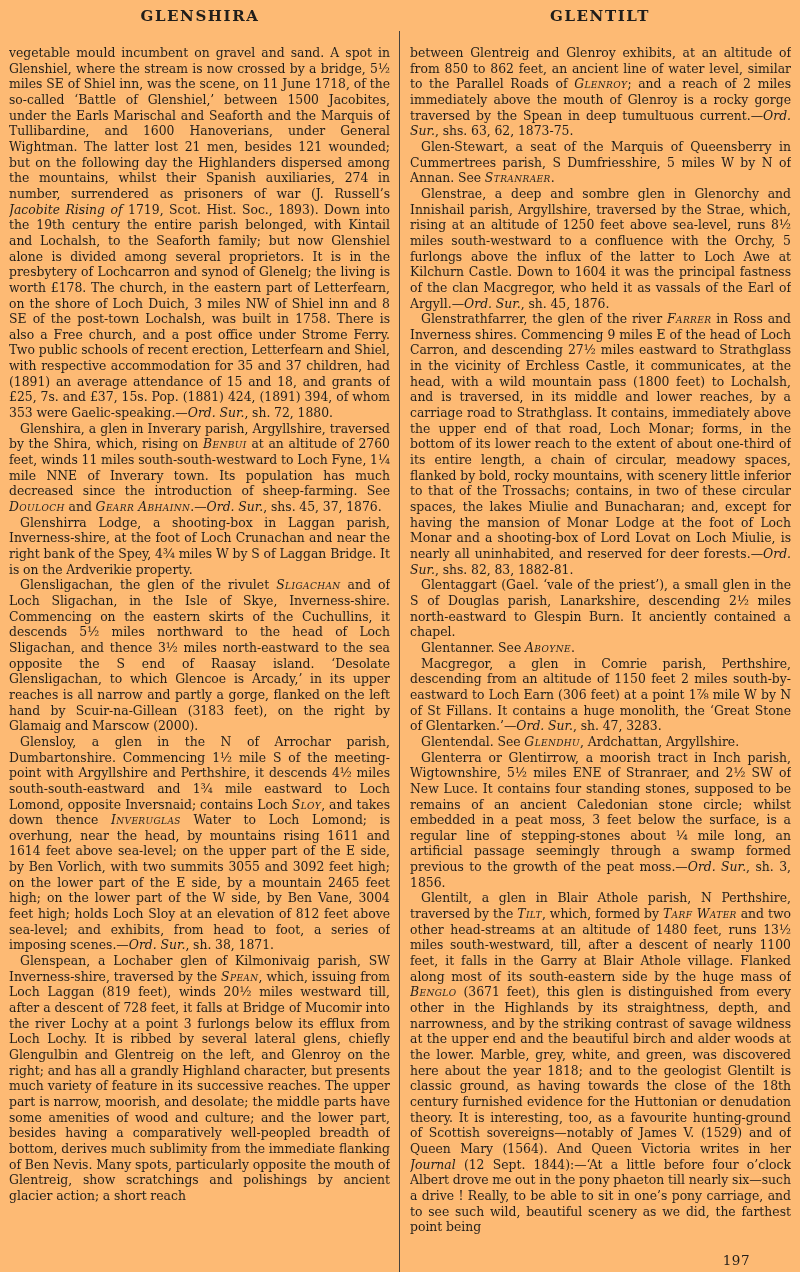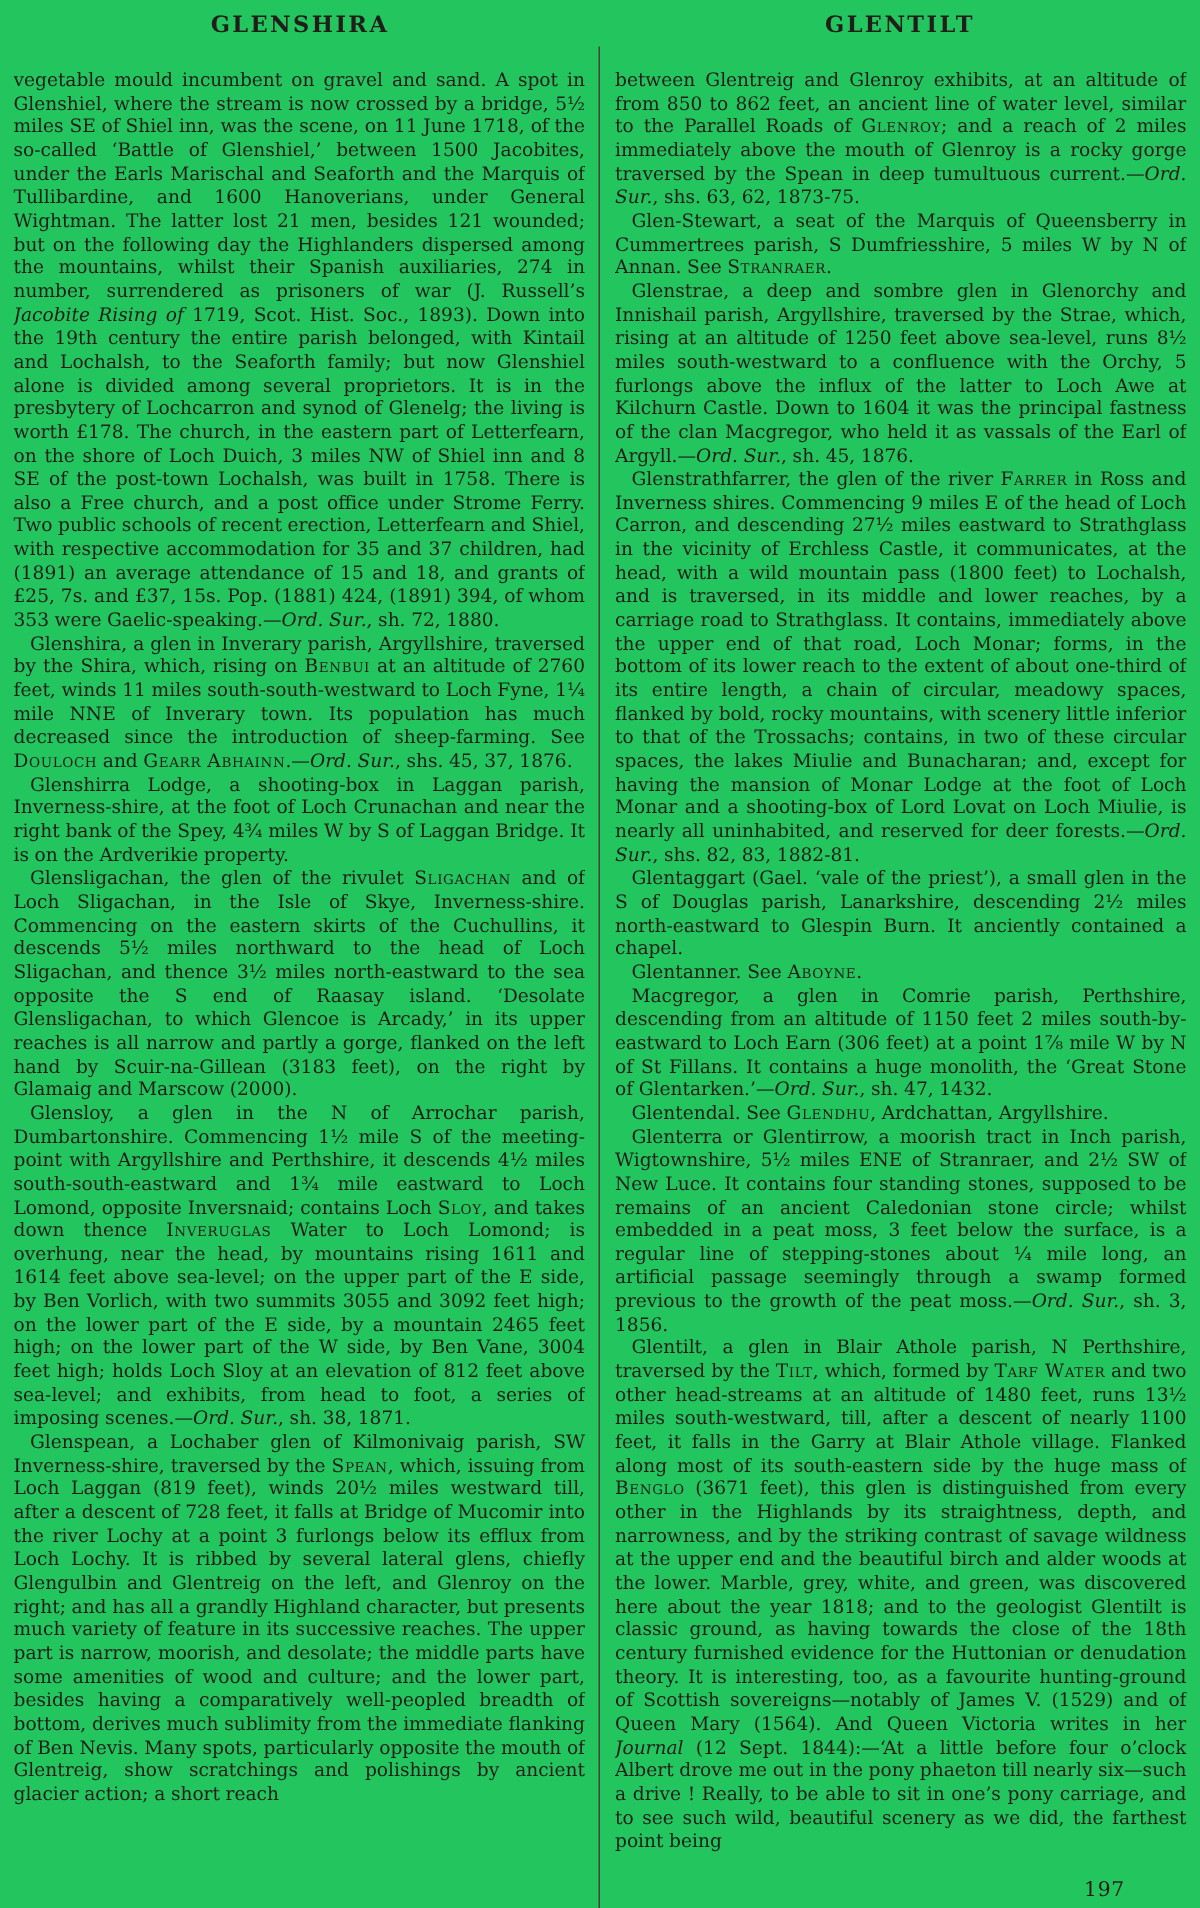--- a/index.html
+++ b/index.html
@@ -1,20 +1,20 @@
 <!DOCTYPE html>
 <html><head>
 <meta charset="utf-8">
 <style>
   html,body{margin:0;padding:0;background:#dddbd5;}
   .page{
     position:relative;
     width:800px;height:1272px;
     margin:0 auto;
-    background:#22c55e;
+    background:#fdba74;
     overflow:hidden;
     font-family:"DejaVu Serif", serif;
     color:#211e1a;
   }
   .header{display:flex;padding-top:7px;}
   .running-head{
     width:50%;text-align:center;
     font-weight:700;font-size:15px;letter-spacing:1.6px;
   }
   .columns{position:absolute;top:33px;left:0;right:0;bottom:0;}
@@ -24,21 +24,21 @@
     text-align:justify;
     font-size:12.4px;line-height:15.65px;
     word-spacing:-0.2px;
   }
   #col-left{left:9px;}
   #col-right{left:410px;}
   p.entry{margin:0;text-indent:11px;}
   p.entry.cont{text-indent:0;}
   .b{font-weight:400;}
   .i{font-style:italic;}
-  .sc{font-variant:small-caps;letter-spacing:0.4px;}
+  .sc{font-variant:small-caps;letter-spacing:0.4px;font-style:italic;}
   .footer{
     position:absolute;bottom:4px;right:50px;
     font-size:13.5px;letter-spacing:0.5px;
   }
 </style>
 </head>
 <body>
 
 <div class="page">
   <div class="header">
@@ -55,21 +55,21 @@
         <p class="entry"><span class="b">Glenspean</span><span>, a Lochaber glen of Kilmonivaig parish, SW Inverness-shire, traversed by the </span><span class="sc">Spean</span><span>, which, issuing from Loch Laggan (819 feet), winds 20½ miles westward till, after a descent of 728 feet, it falls at Bridge of Mucomir into the river Lochy at a point 3 furlongs below its efflux from Loch Lochy.  It is ribbed by several lateral glens, chiefly Glengulbin and Glentreig on the left, and Glenroy on the right; and has all a grandly Highland character, but presents much variety of feature in its successive reaches.  The upper part is narrow, moorish, and desolate; the middle parts have some amenities of wood and culture; and the lower part, besides having a comparatively well-peopled breadth of bottom, derives much sublimity from the immediate flanking of Ben Nevis.  Many spots, particularly opposite the mouth of Glentreig, show scratchings and polishings by ancient glacier action; a short reach</span></p>
       </div>
     <div class="divider"></div>
     <div class="column" id="col-right">
         <p class="entry cont"><span>between Glentreig and Glenroy exhibits, at an altitude of from 850 to 862 feet, an ancient line of water level, similar to the Parallel Roads of </span><span class="sc">Glenroy</span><span>; and a reach of 2 miles immediately above the mouth of Glenroy is a rocky gorge traversed by the Spean in deep tumultuous current.—</span><span class="i">Ord. Sur.</span><span>, shs. 63, 62, 1873-75.</span></p>
         <p class="entry"><span class="b">Glen-Stewart</span><span>, a seat of the Marquis of Queensberry in Cummertrees parish, S Dumfriesshire, 5 miles W by N of Annan.  See </span><span class="sc">Stranraer</span><span>.</span></p>
         <p class="entry"><span class="b">Glenstrae</span><span>, a deep and sombre glen in Glenorchy and Innishail parish, Argyllshire, traversed by the Strae, which, rising at an altitude of 1250 feet above sea-level, runs 8½ miles south-westward to a confluence with the Orchy, 5 furlongs above the influx of the latter to Loch Awe at Kilchurn Castle.  Down to 1604 it was the principal fastness of the clan Macgregor, who held it as vassals of the Earl of Argyll.—</span><span class="i">Ord. Sur.</span><span>, sh. 45, 1876.</span></p>
         <p class="entry"><span class="b">Glenstrathfarrer</span><span>, the glen of the river </span><span class="sc">Farrer</span><span> in Ross and Inverness shires.  Commencing 9 miles E of the head of Loch Carron, and descending 27½ miles eastward to Strathglass in the vicinity of Erchless Castle, it communicates, at the head, with a wild mountain pass (1800 feet) to Lochalsh, and is traversed, in its middle and lower reaches, by a carriage road to Strathglass.  It contains, immediately above the upper end of that road, Loch Monar; forms, in the bottom of its lower reach to the extent of about one-third of its entire length, a chain of circular, meadowy spaces, flanked by bold, rocky mountains, with scenery little inferior to that of the Trossachs; contains, in two of these circular spaces, the lakes Miulie and Bunacharan; and, except for having the mansion of Monar Lodge at the foot of Loch Monar and a shooting-box of Lord Lovat on Loch Miulie, is nearly all uninhabited, and reserved for deer forests.—</span><span class="i">Ord. Sur.</span><span>, shs. 82, 83, 1882-81.</span></p>
         <p class="entry"><span class="b">Glentaggart</span><span> (Gael. ‘vale of the priest’), a small glen in the S of Douglas parish, Lanarkshire, descending 2½ miles north-eastward to Glespin Burn.  It anciently contained a chapel.</span></p>
         <p class="entry"><span class="b">Glentanner</span><span>.  See </span><span class="sc">Aboyne</span><span>.</span></p>
-        <p class="entry"><span class="b">Macgregor</span><span>, a glen in Comrie parish, Perthshire, descending from an altitude of 1150 feet 2 miles south-by-eastward to Loch Earn (306 feet) at a point 1⅞ mile W by N of St Fillans.  It contains a huge monolith, the ‘Great Stone of Glentarken.’—</span><span class="i">Ord. Sur.</span><span>, sh. 47, 1432.</span></p>
+        <p class="entry"><span class="b">Macgregor</span><span>, a glen in Comrie parish, Perthshire, descending from an altitude of 1150 feet 2 miles south-by-eastward to Loch Earn (306 feet) at a point 1⅞ mile W by N of St Fillans.  It contains a huge monolith, the ‘Great Stone of Glentarken.’—</span><span class="i">Ord. Sur.</span><span>, sh. 47, 3283.</span></p>
         <p class="entry"><span class="b">Glentendal</span><span>.  See </span><span class="sc">Glendhu</span><span>, Ardchattan, Argyllshire.</span></p>
         <p class="entry"><span class="b">Glenterra</span><span> or </span><span class="b">Glentirrow</span><span>, a moorish tract in Inch parish, Wigtownshire, 5½ miles ENE of Stranraer, and 2½ SW of New Luce.  It contains four standing stones, supposed to be remains of an ancient Caledonian stone circle; whilst embedded in a peat moss, 3 feet below the surface, is a regular line of stepping-stones about ¼ mile long, an artificial passage seemingly through a swamp formed previous to the growth of the peat moss.—</span><span class="i">Ord. Sur.</span><span>, sh. 3, 1856.</span></p>
         <p class="entry"><span class="b">Glentilt</span><span>, a glen in Blair Athole parish, N Perthshire, traversed by the </span><span class="sc">Tilt</span><span>, which, formed by </span><span class="sc">Tarf Water</span><span> and two other head-streams at an altitude of 1480 feet, runs 13½ miles south-westward, till, after a descent of nearly 1100 feet, it falls in the Garry at Blair Athole village.  Flanked along most of its south-eastern side by the huge mass of </span><span class="sc">Benglo</span><span> (3671 feet), this glen is distinguished from every other in the Highlands by its straightness, depth, and narrowness, and by the striking contrast of savage wildness at the upper end and the beautiful birch and alder woods at the lower.  Marble, grey, white, and green, was discovered here about the year 1818; and to the geologist Glentilt is classic ground, as having towards the close of the 18th century furnished evidence for the Huttonian or denudation theory.  It is interesting, too, as a favourite hunting-ground of Scottish sovereigns—notably of James V. (1529) and of Queen Mary (1564).  And Queen Victoria writes in her </span><span class="i">Journal</span><span> (12 Sept. 1844):—‘At a little before four o’clock Albert drove me out in the pony phaeton till nearly six—such a drive !  Really, to be able to sit in one’s pony carriage, and to see such wild, beautiful scenery as we did, the farthest point being</span></p>
       </div>
   </div>
   <div class="footer">
     <span>197</span>
   </div>
 </div>
 

